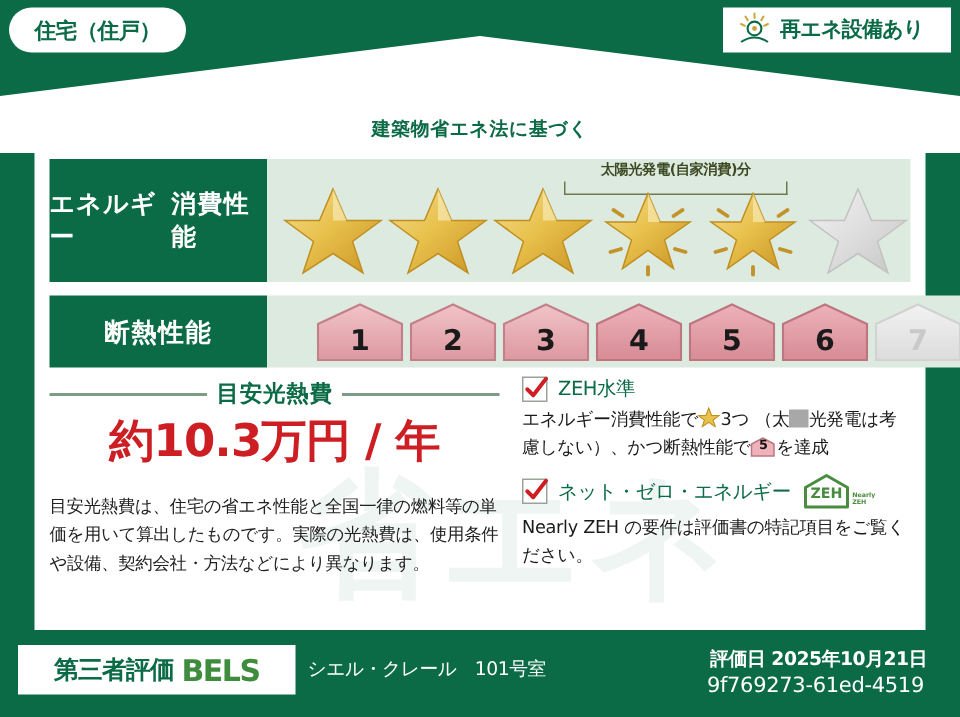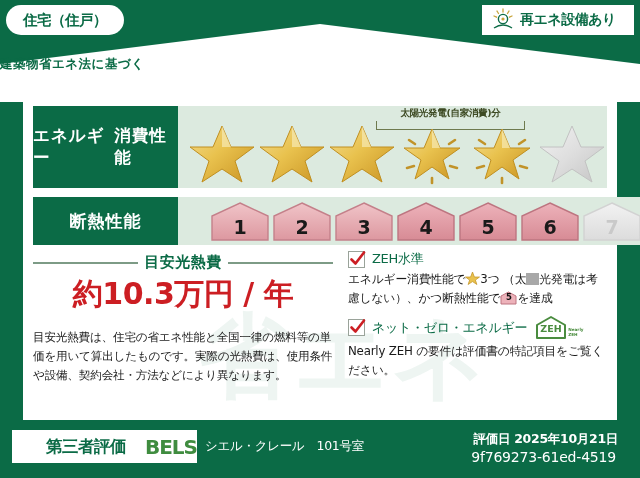--- a/index.html
+++ b/index.html
@@ -34,21 +34,21 @@
   }
   .tag-reene .txt {
     font-size: 14px; font-weight: bold; color: #0b6b46;
     letter-spacing: -0.5px;
   }
   .sun-icon { width: 26px; height: 24px; flex: 0 0 26px; }
   
   .titlewrap {
     position: absolute; left: 0; top: 30px; width: 640px; height: 66px;
     z-index: 4;
-    display: flex; flex-direction: row; align-items: center; justify-content: flex-start;
+    display: flex; flex-direction: column; align-items: center; justify-content: flex-end;
     padding-top: 4px;
   }
   .title-sub {
     font-size: 12.5px; font-weight: bold; color: #0b6b46;
     letter-spacing: 0.5px; margin-bottom: 1px;
   }
   .title-main {
     font-size: 24px; font-weight: bold; color: #0b6b46;
     letter-spacing: 1px;
   }
@@ -172,21 +172,21 @@
     padding-bottom: 3px; white-space: nowrap;
   }
   
   .footer {
     position: absolute; left: 0; bottom: 0; width: 640px; height: 58px;
     z-index: 5;
   }
   .bels-box {
     position: absolute; left: 12px; top: 10px;
     width: 185px; height: 33px; background: #ffffff;
-    display: flex; align-items: center; justify-content: flex-end; gap: 19px;
+    display: flex; align-items: center; justify-content: center; gap: 5px;
   }
   .bels-box .ja {
     font-size: 16.5px; font-weight: bold; color: #0b6b46; letter-spacing: -0.5px;
   }
   .bels-box .en {
     font-size: 20px; font-weight: bold; color: #3f8c3f; letter-spacing: -1px;
   }
   .footer .prop {
     position: absolute; left: 205px; top: 18px;
     font-size: 12.5px; color: #ffffff; letter-spacing: -0.3px;

